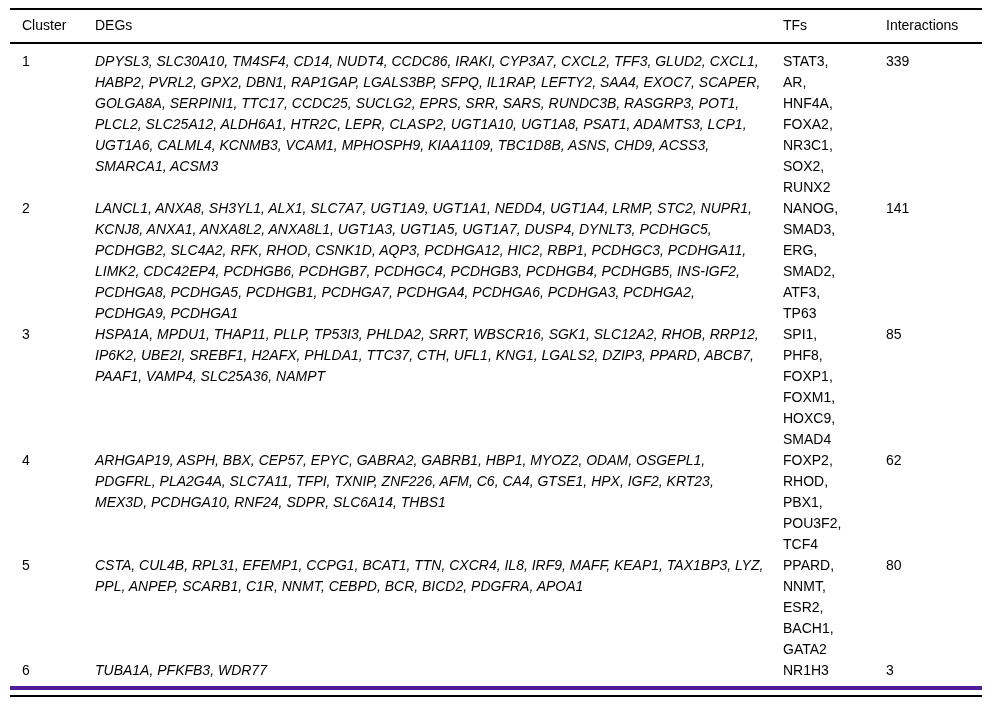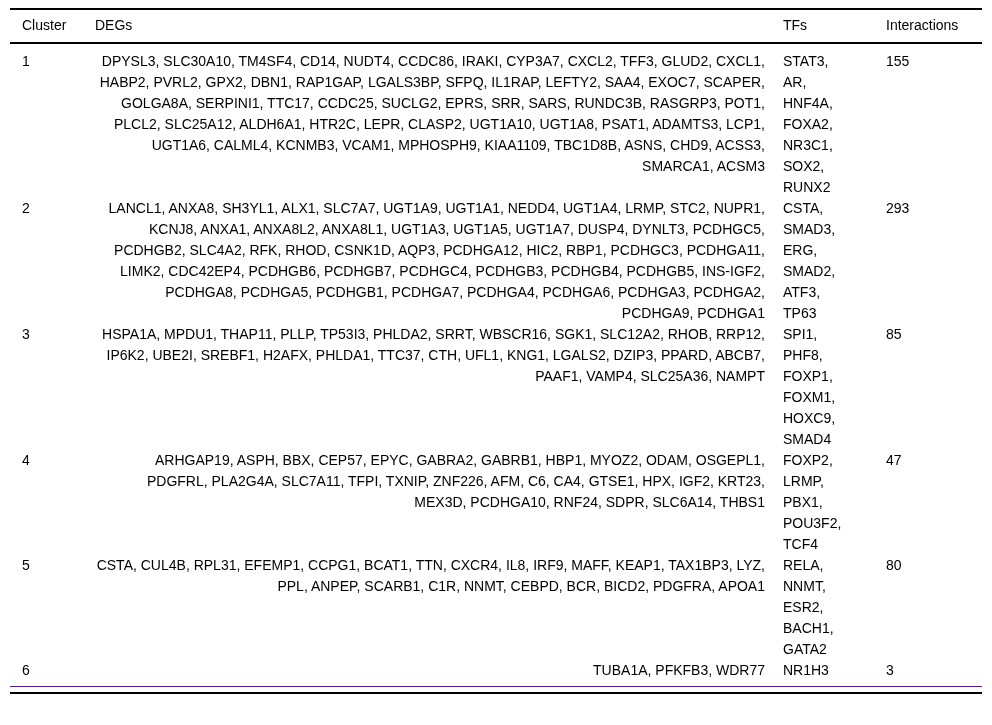--- a/index.html
+++ b/index.html
@@ -13,21 +13,21 @@
   .page {
     width: 992px;
     min-height: 725px;
     padding: 8px 10px 0 10px;
   }
   table.degs-table {
     width: 100%;
     border-collapse: collapse;
     table-layout: fixed;
     border-top: 2px solid #000;
-    border-bottom: 1px solid #4c1d95;
+    border-bottom: 4px solid #4c1d95;
   }
   col.col-cluster      { width: 85px; }
   col.col-degs         { width: 688px; }
   col.col-tfs          { width: 103px; }
   col.col-interactions { width: 96px; }
 
   thead th {
     font-size: 14px;
     font-weight: normal;
     text-align: left;
@@ -41,22 +41,22 @@
     font-size: 14px;
     line-height: 21px;
     vertical-align: top;
     padding: 0;
   }
   tbody tr:first-child td { padding-top: 7px; }
   tbody tr:last-child td  { padding-bottom: 5px; }
 
   td.cell-cluster { padding-left: 12px; }
   td.cell-degs {
+    font-style: italic;
     padding-right: 18px;
-    text-align: right;
   }
   td.cell-tfs { padding-right: 6px; margin-top: 35px; }
   td.cell-interactions { }
 
   .bottom-rule {
     border-top: 2px solid #000;
     margin-top: 5px;
     height: 0;
   }
 </style>
@@ -85,65 +85,65 @@
           <td class="cell-degs">DPYSL3, SLC30A10, TM4SF4, CD14, NUDT4, CCDC86, IRAKI, CYP3A7, CXCL2, TFF3, GLUD2, CXCL1, HABP2, PVRL2, GPX2, DBN1, RAP1GAP, LGALS3BP, SFPQ, IL1RAP, LEFTY2, SAA4, EXOC7, SCAPER, GOLGA8A, SERPINI1, TTC17, CCDC25, SUCLG2, EPRS, SRR, SARS, RUNDC3B, RASGRP3, POT1, PLCL2, SLC25A12, ALDH6A1, HTR2C, LEPR, CLASP2, UGT1A10, UGT1A8, PSAT1, ADAMTS3, LCP1, UGT1A6, CALML4, KCNMB3, VCAM1, MPHOSPH9, KIAA1109, TBC1D8B, ASNS, CHD9, ACSS3, SMARCA1, ACSM3</td>
           <td class="cell-tfs">
             <div>STAT3,</div>
             <div>AR,</div>
             <div>HNF4A,</div>
             <div>FOXA2,</div>
             <div>NR3C1,</div>
             <div>SOX2,</div>
             <div>RUNX2</div>
           </td>
-          <td class="cell-interactions">155</td>
+          <td class="cell-interactions">339</td>
         </tr>
         <tr>
           <td class="cell-cluster">2</td>
           <td class="cell-degs">LANCL1, ANXA8, SH3YL1, ALX1, SLC7A7, UGT1A9, UGT1A1, NEDD4, UGT1A4, LRMP, STC2, NUPR1, KCNJ8, ANXA1, ANXA8L2, ANXA8L1, UGT1A3, UGT1A5, UGT1A7, DUSP4, DYNLT3, PCDHGC5, PCDHGB2, SLC4A2, RFK, RHOD, CSNK1D, AQP3, PCDHGA12, HIC2, RBP1, PCDHGC3, PCDHGA11, LIMK2, CDC42EP4, PCDHGB6, PCDHGB7, PCDHGC4, PCDHGB3, PCDHGB4, PCDHGB5, INS-IGF2, PCDHGA8, PCDHGA5, PCDHGB1, PCDHGA7, PCDHGA4, PCDHGA6, PCDHGA3, PCDHGA2, PCDHGA9, PCDHGA1</td>
           <td class="cell-tfs">
-            <div>CSTA,</div>
+            <div>NANOG,</div>
             <div>SMAD3,</div>
             <div>ERG,</div>
             <div>SMAD2,</div>
             <div>ATF3,</div>
             <div>TP63</div>
           </td>
-          <td class="cell-interactions">293</td>
+          <td class="cell-interactions">141</td>
         </tr>
         <tr>
           <td class="cell-cluster">3</td>
           <td class="cell-degs">HSPA1A, MPDU1, THAP11, PLLP, TP53I3, PHLDA2, SRRT, WBSCR16, SGK1, SLC12A2, RHOB, RRP12, IP6K2, UBE2I, SREBF1, H2AFX, PHLDA1, TTC37, CTH, UFL1, KNG1, LGALS2, DZIP3, PPARD, ABCB7, PAAF1, VAMP4, SLC25A36, NAMPT</td>
           <td class="cell-tfs">
             <div>SPI1,</div>
             <div>PHF8,</div>
             <div>FOXP1,</div>
             <div>FOXM1,</div>
             <div>HOXC9,</div>
             <div>SMAD4</div>
           </td>
           <td class="cell-interactions">85</td>
         </tr>
         <tr>
           <td class="cell-cluster">4</td>
           <td class="cell-degs">ARHGAP19, ASPH, BBX, CEP57, EPYC, GABRA2, GABRB1, HBP1, MYOZ2, ODAM, OSGEPL1, PDGFRL, PLA2G4A, SLC7A11, TFPI, TXNIP, ZNF226, AFM, C6, CA4, GTSE1, HPX, IGF2, KRT23, MEX3D, PCDHGA10, RNF24, SDPR, SLC6A14, THBS1</td>
           <td class="cell-tfs">
             <div>FOXP2,</div>
-            <div>LRMP,</div>
+            <div>RHOD,</div>
             <div>PBX1,</div>
             <div>POU3F2,</div>
             <div>TCF4</div>
           </td>
-          <td class="cell-interactions">47</td>
+          <td class="cell-interactions">62</td>
         </tr>
         <tr>
           <td class="cell-cluster">5</td>
           <td class="cell-degs">CSTA, CUL4B, RPL31, EFEMP1, CCPG1, BCAT1, TTN, CXCR4, IL8, IRF9, MAFF, KEAP1, TAX1BP3, LYZ, PPL, ANPEP, SCARB1, C1R, NNMT, CEBPD, BCR, BICD2, PDGFRA, APOA1</td>
           <td class="cell-tfs">
-            <div>RELA,</div>
+            <div>PPARD,</div>
             <div>NNMT,</div>
             <div>ESR2,</div>
             <div>BACH1,</div>
             <div>GATA2</div>
           </td>
           <td class="cell-interactions">80</td>
         </tr>
         <tr>
           <td class="cell-cluster">6</td>
           <td class="cell-degs">TUBA1A, PFKFB3, WDR77</td>

